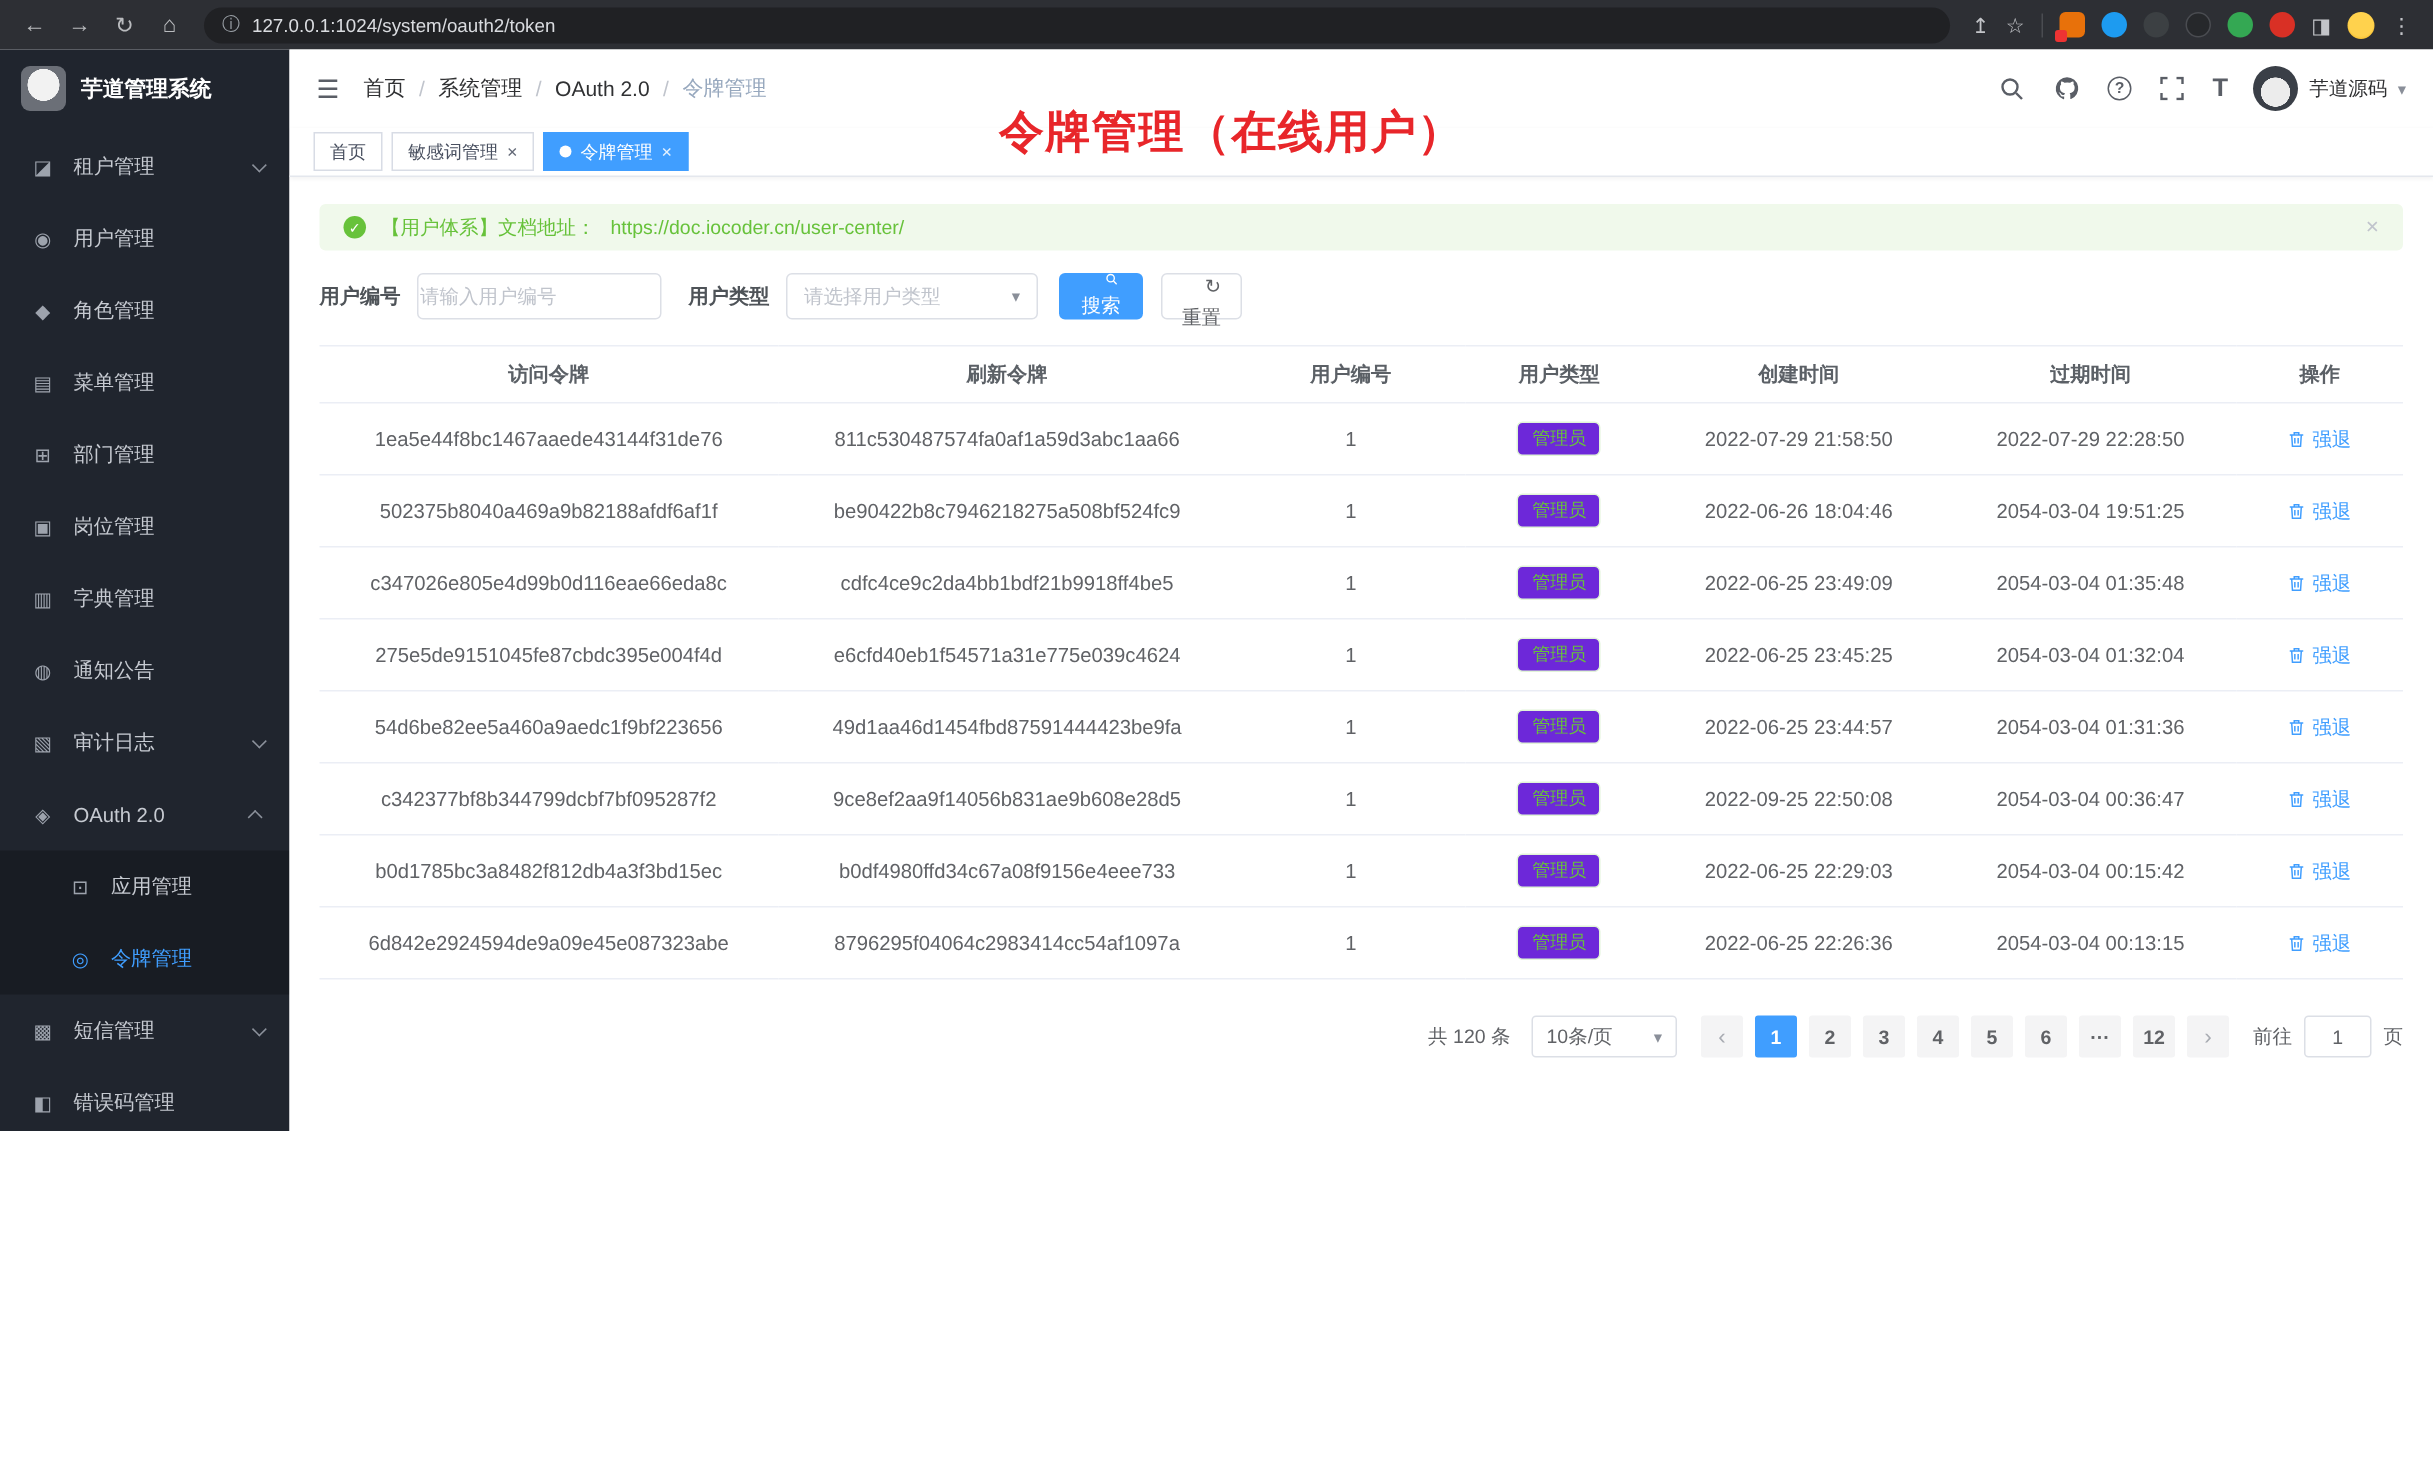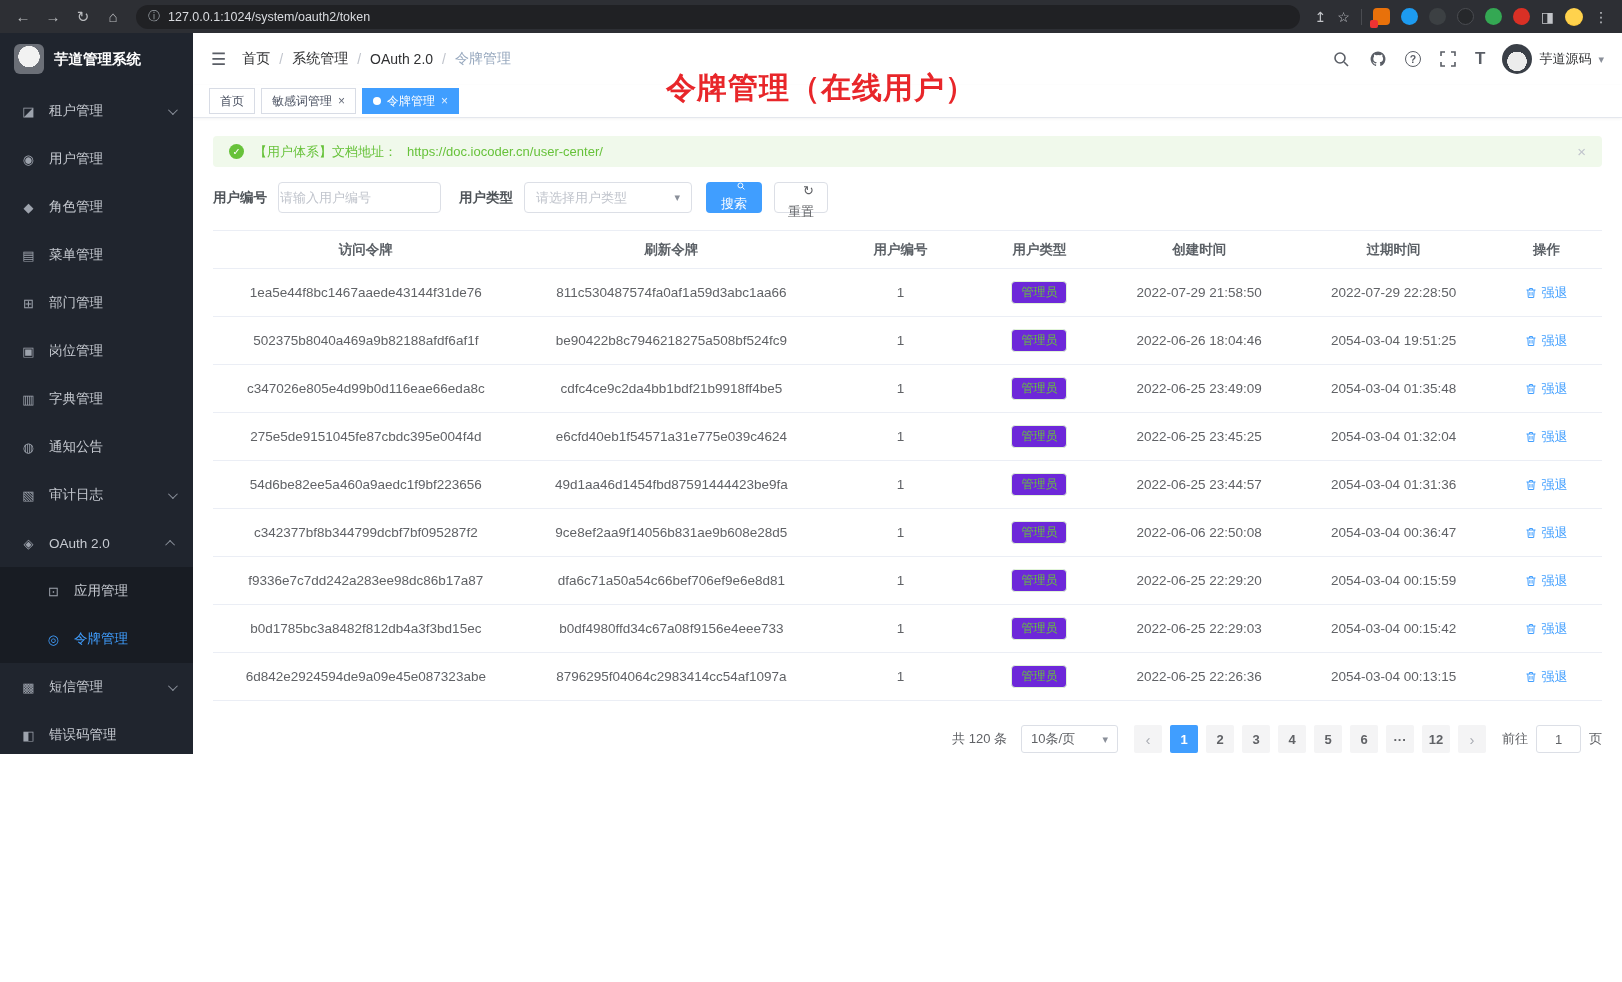--- a/index.html
+++ b/index.html
@@ -433,36 +433,22 @@
                     <path d="M1.5 3h9M4.5 3V1.5h3V3M2.8 3l.5 7.5h5.4L9.2 3M4.9 5v3.6M7.1 5v3.6" fill="none" stroke="currentColor" stroke-width="1"></path>
                   </svg>
                   <span>强退</span>
                 </span></td>
             </tr>
             <tr>
               <td>c342377bf8b344799dcbf7bf095287f2</td>
               <td>9ce8ef2aa9f14056b831ae9b608e28d5</td>
               <td>1</td>
               <td><span class="tag">管理员</span></td>
-              <td>2022-06-06 22:50:08</td>
+              <td>2022-09-25 22:50:08</td>
               <td>2054-03-04 00:36:47</td>
-              <td><span class="action-link">
-                  <svg class="ic" width="12" height="12" viewBox="0 0 12 12" style="display:inline-block;vertical-align:-1px">
-                    <path d="M1.5 3h9M4.5 3V1.5h3V3M2.8 3l.5 7.5h5.4L9.2 3M4.9 5v3.6M7.1 5v3.6" fill="none" stroke="currentColor" stroke-width="1"></path>
-                  </svg>
-                  <span>强退</span>
-                </span></td>
-            </tr>
-            <tr>
-              <td>f9336e7c7dd242a283ee98dc86b17a87</td>
-              <td>dfa6c71a50a54c66bef706ef9e6e8d81</td>
-              <td>1</td>
-              <td><span class="tag">管理员</span></td>
-              <td>2022-06-25 22:29:20</td>
-              <td>2054-03-04 00:15:59</td>
               <td><span class="action-link">
                   <svg class="ic" width="12" height="12" viewBox="0 0 12 12" style="display:inline-block;vertical-align:-1px">
                     <path d="M1.5 3h9M4.5 3V1.5h3V3M2.8 3l.5 7.5h5.4L9.2 3M4.9 5v3.6M7.1 5v3.6" fill="none" stroke="currentColor" stroke-width="1"></path>
                   </svg>
                   <span>强退</span>
                 </span></td>
             </tr>
             <tr>
               <td>b0d1785bc3a8482f812db4a3f3bd15ec</td>
               <td>b0df4980ffd34c67a08f9156e4eee733</td>

